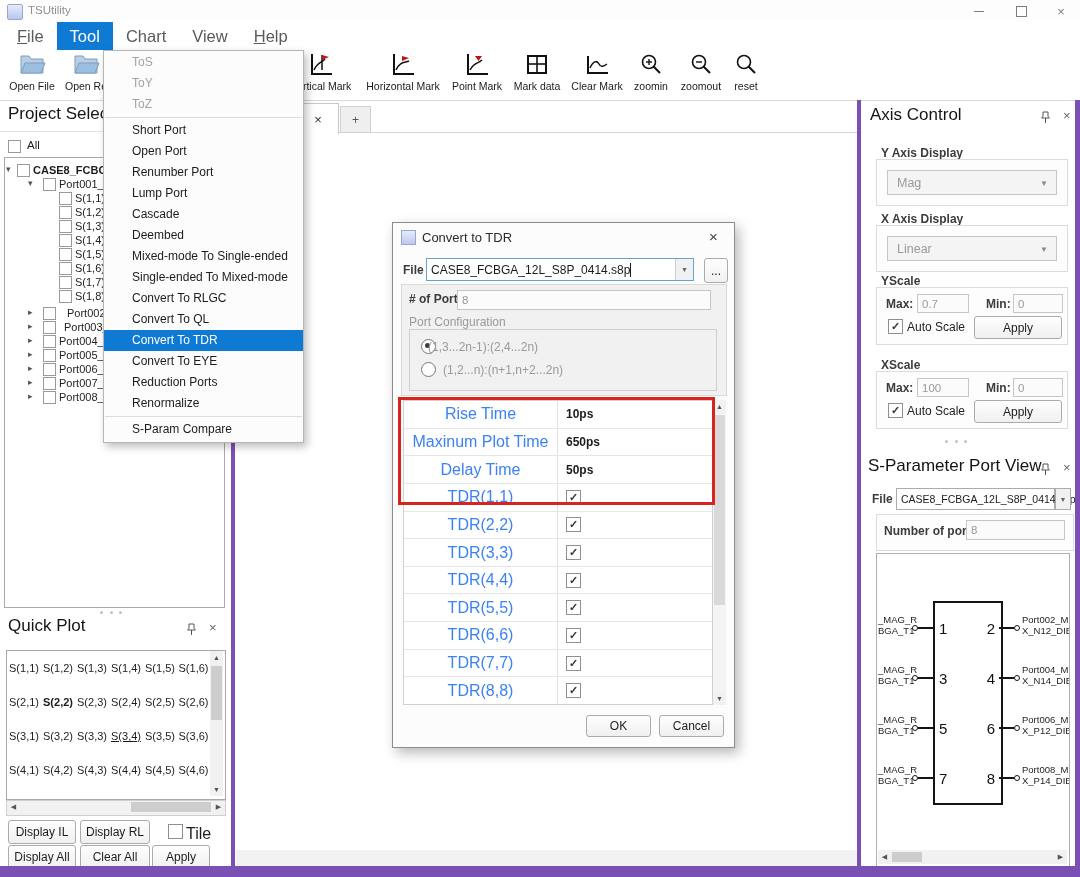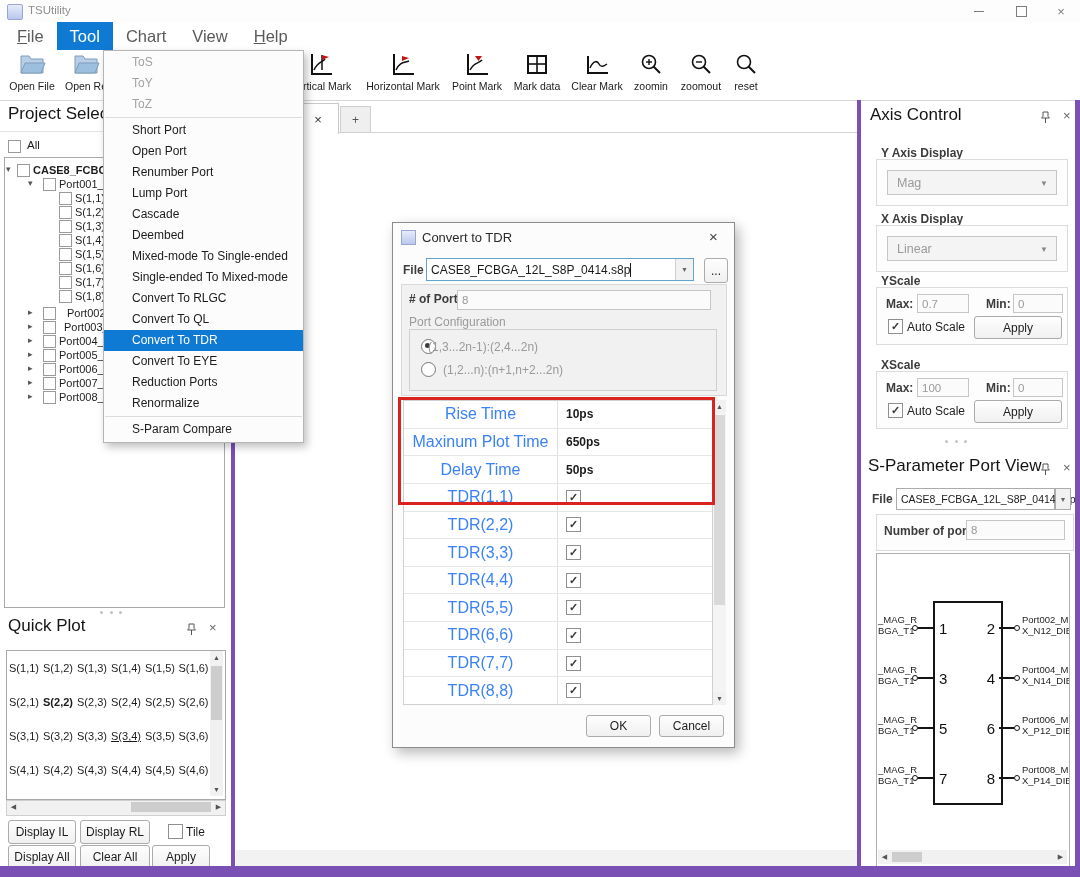--- a/index.html
+++ b/index.html
@@ -354,21 +354,21 @@
 
   <div class="sb-track" style="left:6px;top:800px;width:218px;height:14px;">
     <span class="sb-arrow" style="left:0;top:0;width:13px;height:12px;">◀</span>
     <span class="sb-thumb" style="left:124px;top:1px;width:80px;height:10px;"></span>
     <span class="sb-arrow" style="right:0;top:0;width:13px;height:12px;">▶</span>
   </div>
 
   <div class="btn" style="left:8px;top:820px;width:66px;height:22px;">Display IL</div>
   <div class="btn" style="left:80px;top:820px;width:68px;height:22px;">Display RL</div>
   <span class="cb" style="left:168px;top:824px;"></span>
-  <span class="abs" style="left:186px;top:825px;font-size:12px;color:#1d1d1d;">Tile</span>
+  <span class="abs" style="left:186px;top:825px;font-size:16px;color:#1d1d1d;">Tile</span>
   <div class="btn" style="left:8px;top:845px;width:66px;height:22px;">Display All</div>
   <div class="btn" style="left:80px;top:845px;width:68px;height:22px;">Clear All</div>
   <div class="btn" style="left:152px;top:845px;width:56px;height:22px;">Apply</div>
 
   <div class="dropdown">
     <div class="dd-item disabled">ToS</div>
     <div class="dd-item disabled">ToY</div>
     <div class="dd-item disabled">ToZ</div>
     <div class="dd-sep"></div>
     <div class="dd-item">Short Port</div>

